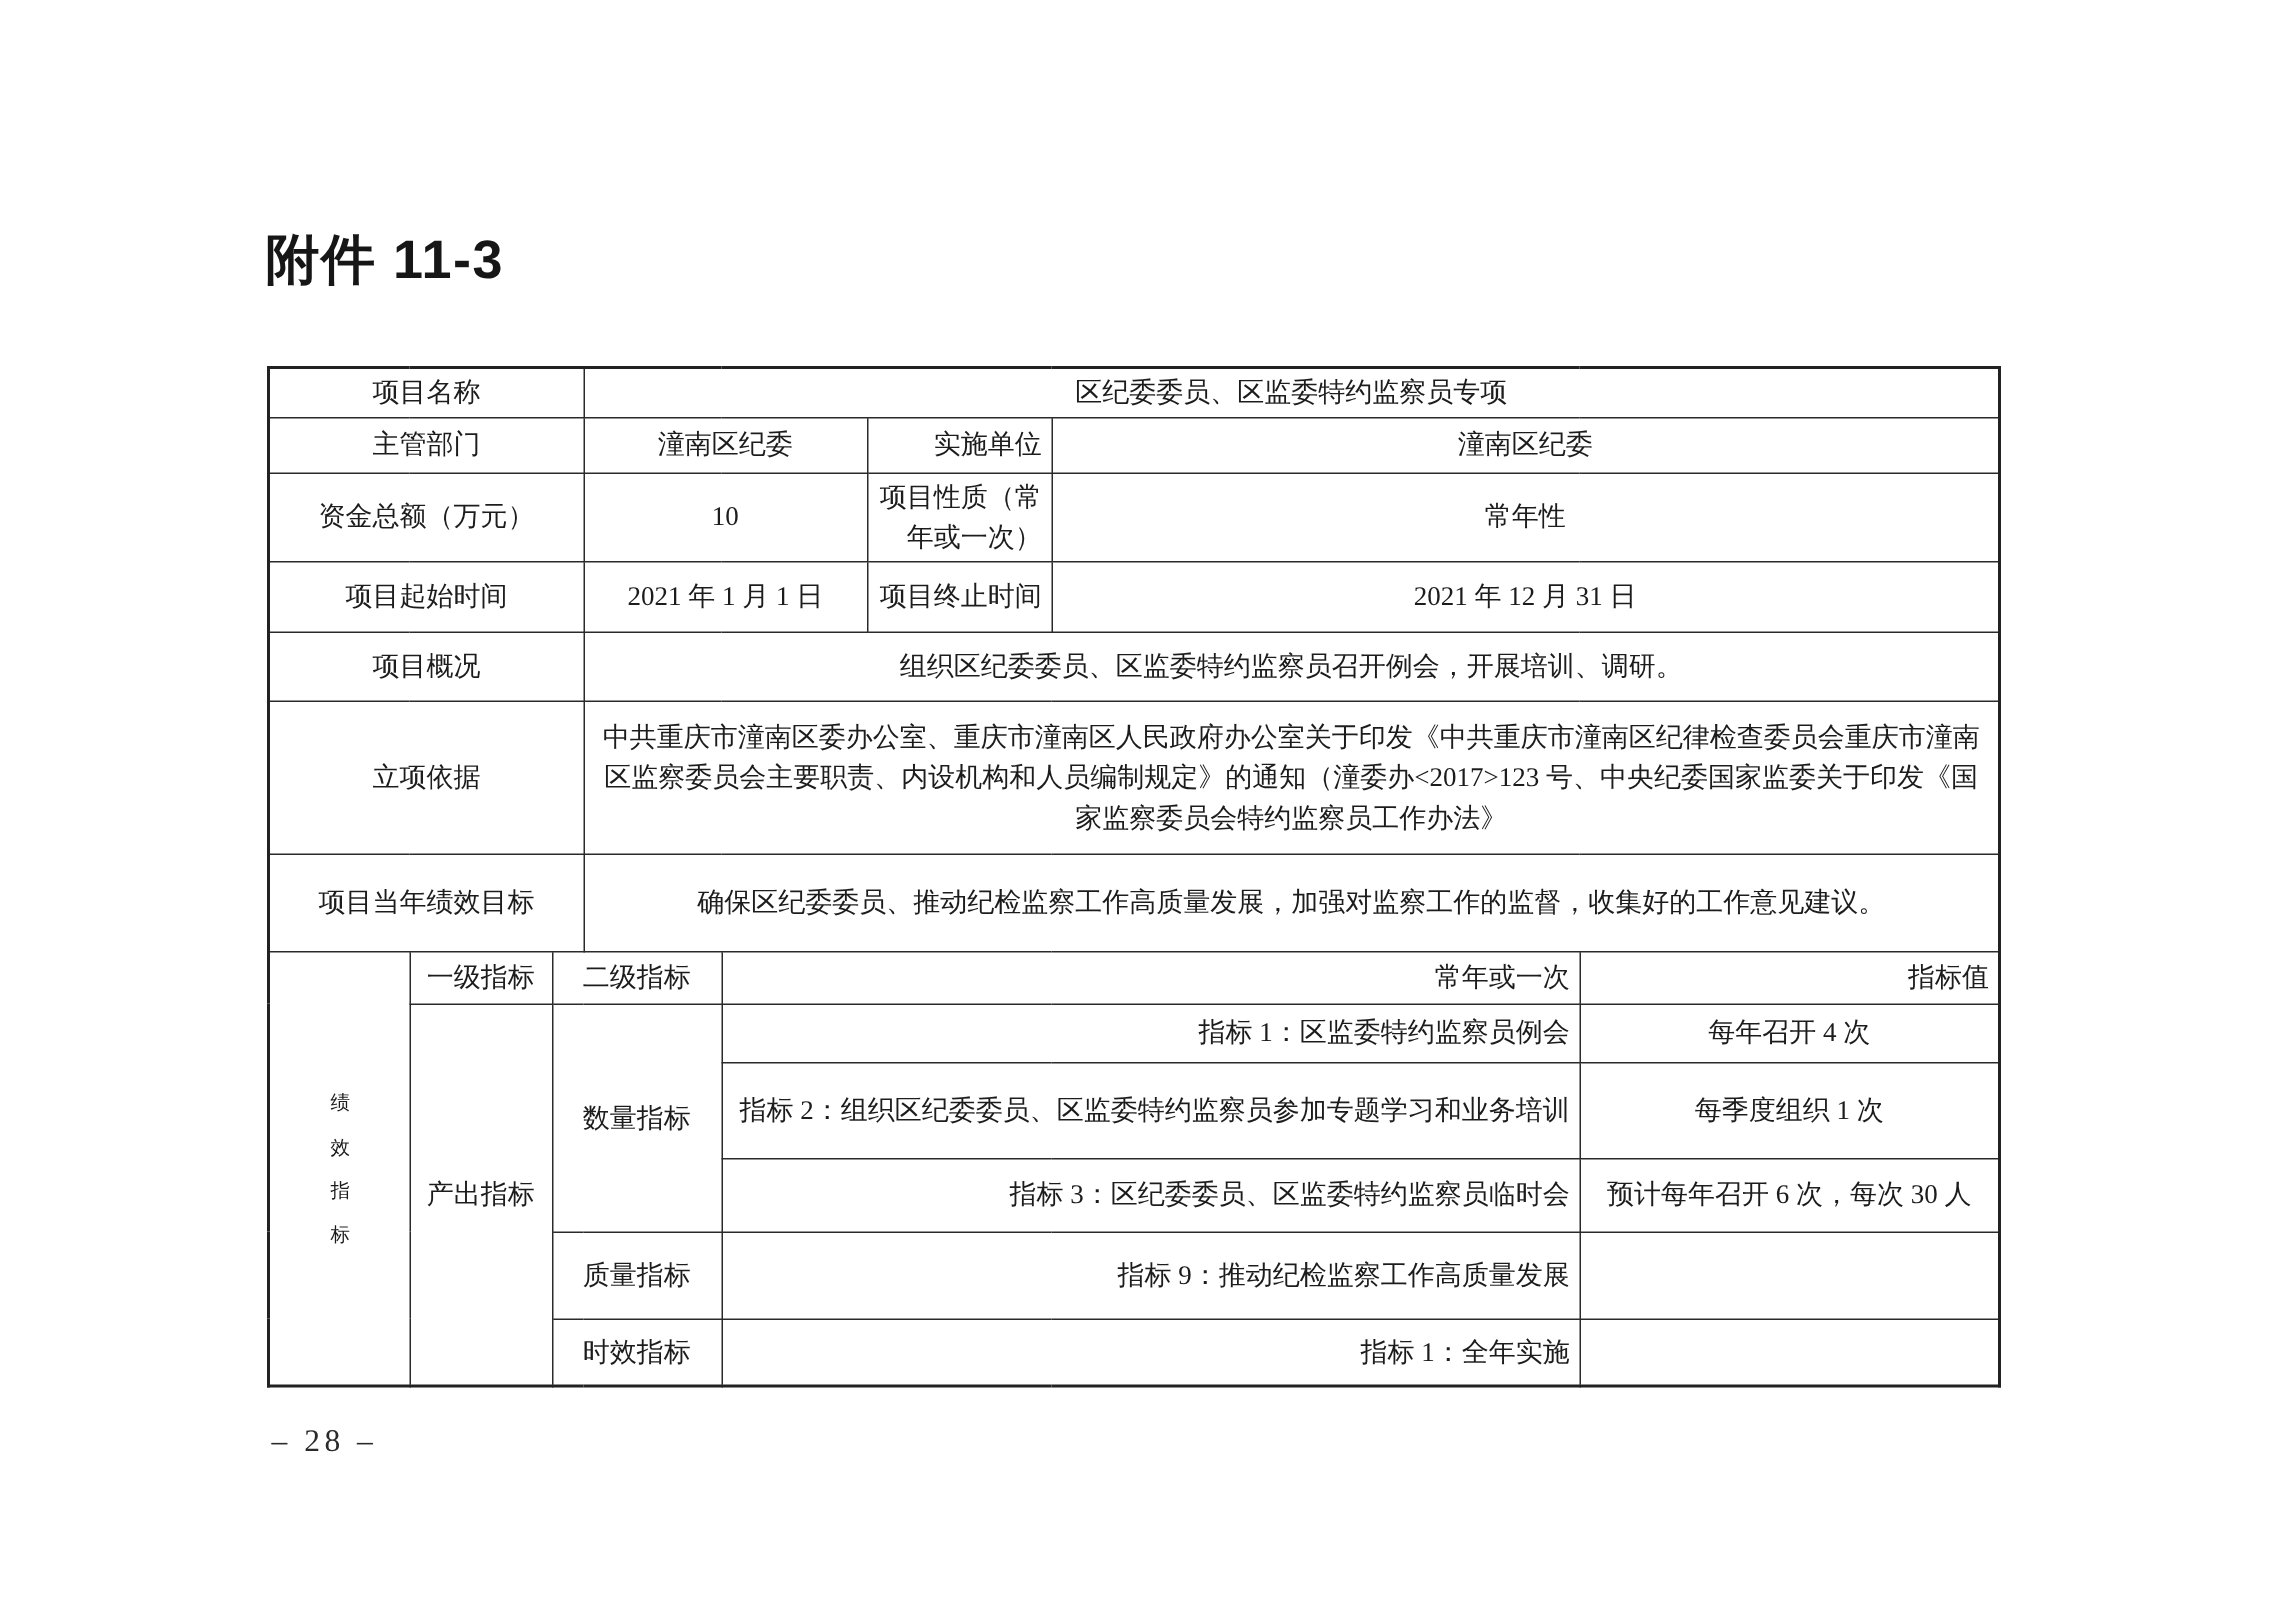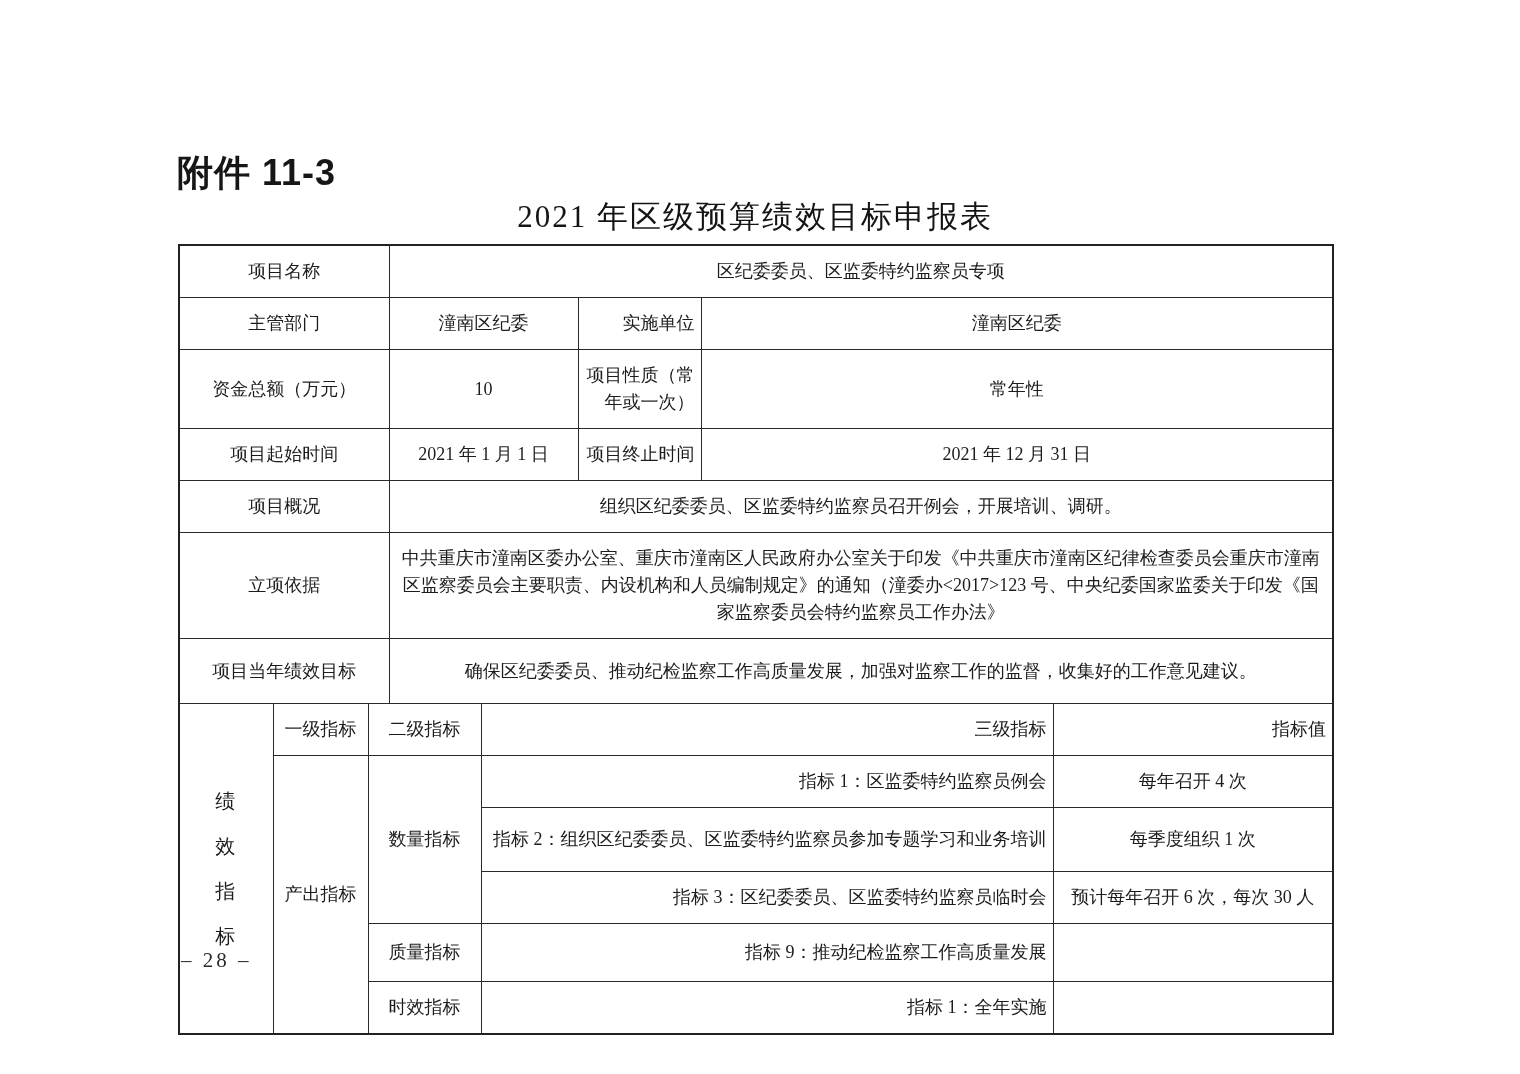--- a/index.html
+++ b/index.html
@@ -29,47 +29,44 @@
   table.form {
     position: absolute; left: 178px; top: 244px;
     width: 1154px;
     border-collapse: collapse; table-layout: fixed;
     border: 2px solid #222;
   }
   table.form td {
     border: 1px solid #2a2a2a;
     font-size: 18px; line-height: 1.5;
     vertical-align: middle;
-    padding: 12px 6px;
+    padding: 2px 6px;
     color: #1c1c1c;
   }
   td.c { text-align: center; }
   td.l { text-align: right; }
   td.small-label { font-size: 17px; padding: 2px 2px; line-height: 1.45; }
   td.justify-cell { text-align: center; line-height: 1.7; padding: 4px 10px; }
   .vtext {
     display: inline-block; width: 1.1em;
-    line-height: 2.25; text-align: left;
-    word-break: break-all; font-size: 20px;
+    line-height: 2.25; text-align: right;
+    word-break: break-all; font-size: 13px;
   }
   .page-number {
     position: absolute; left: 181px; top: 948px;
     font-size: 21px; color: #2a2a2a; letter-spacing: 3px; text-align: right;
   }
 </style>
 </head>
 <body>
 
 <div class="page">
 
   <div class="attachment-label">附件 11-3</div>
 
-  <div class="doc-title-wrap">
-    <span class="doc-title">2021 年区级预算绩效目标申报表</span>
-  </div>
 
   <table class="form">
     <colgroup>
       <col style="width:94px">
         <col style="width:95px">
         <col style="width:21px">
         <col style="width:92px">
       <col style="width:97px">
         <col style="width:123px">
         <col style="width:352px">
@@ -117,21 +114,21 @@
       <td colspan="3" class="c">项目当年绩效目标</td>
       <td colspan="5" class="c">确保区纪委委员、推动纪检监察工作高质量发展，加强对监察工作的监督，收集好的工作意见建议。</td>
     </tr>
 
     <tr style="height:35px">
       <td rowspan="6" class="c">
         <span class="vtext">绩效指标</span>
       </td>
       <td class="c">一级指标</td>
       <td colspan="2" class="c">二级指标</td>
-      <td colspan="3" class="l">三级指标</td>
+      <td colspan="3" class="l">常年或一次</td>
       <td class="l">指标值</td>
     </tr>
 
     <tr style="height:39px">
       <td rowspan="5" class="c">产出指标</td>
       <td colspan="2" rowspan="3" class="c">数量指标</td>
       <td colspan="3" class="l">指标 1：区监委特约监察员例会</td>
       <td class="c">每年召开 4 次</td>
     </tr>
 

